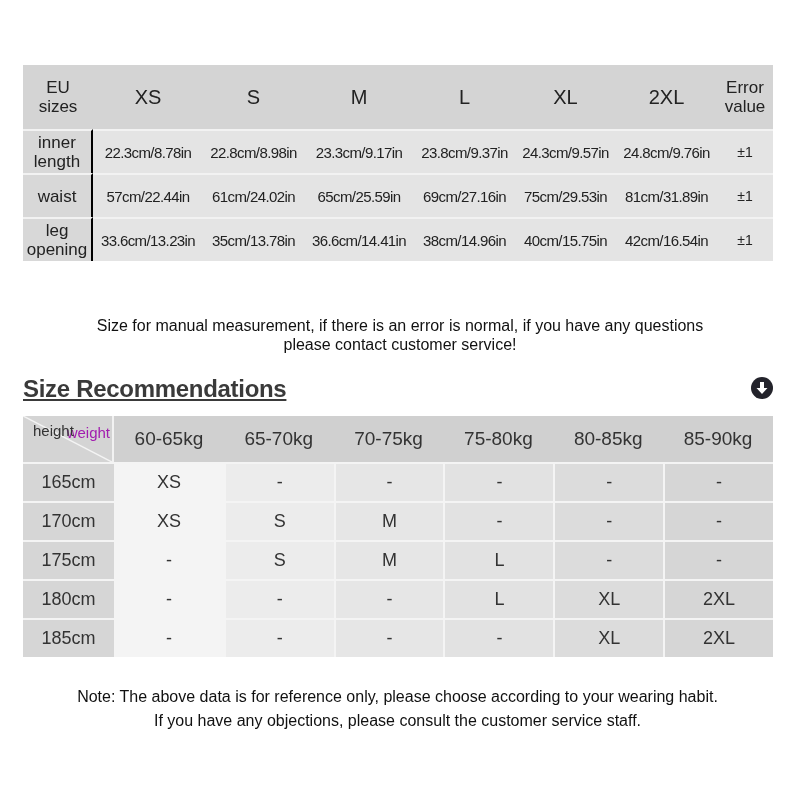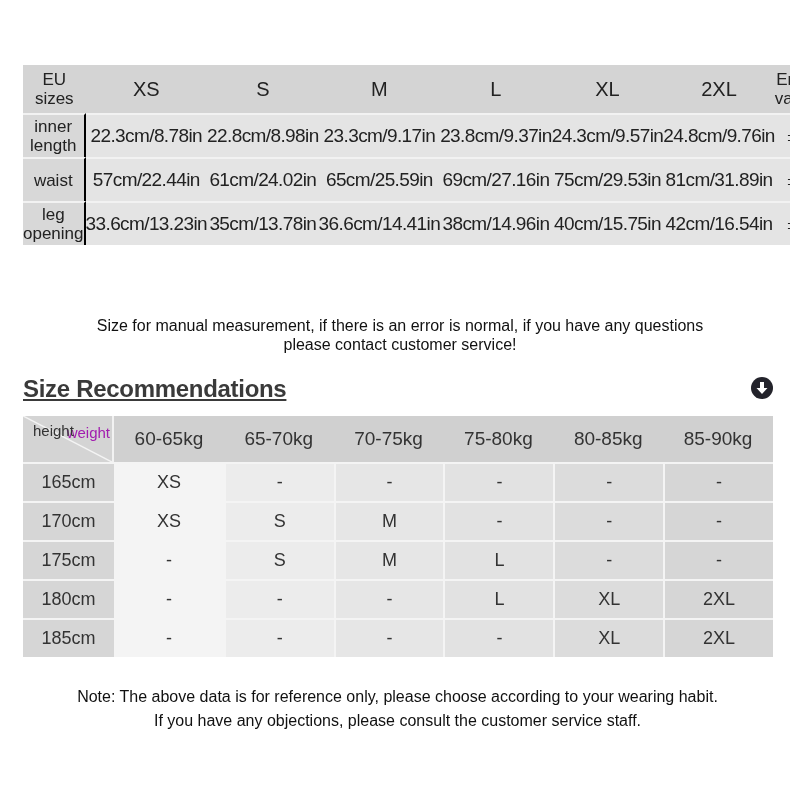--- a/index.html
+++ b/index.html
@@ -2,24 +2,24 @@
 <html><head>
 <meta charset="utf-8">
 <style>
   html, body { margin:0; padding:0; background:#ffffff; }
   body { width:790px; height:802px; position:relative; overflow:hidden;
          font-family:"Liberation Sans", sans-serif; color:#222; }
 
   
   .size-table { position:absolute; left:23px; top:65px; width:750px; border-collapse:separate; border-spacing:0; }
   .size-table td, .size-table th { padding:0; text-align:center; vertical-align:middle; font-weight:normal; }
-  .size-table thead th { background:#d4d4d4; height:48px; font-size:20px; color:#222; }
+  .size-table thead th { background:#d4d4d4; height:64px; font-size:20px; color:#222; }
   .size-table thead th.corner { width:70px; font-size:17px; line-height:19px; }
   .size-table thead th.err { font-size:17px; line-height:19px; width:56px; }
-  .size-table tbody td { background:#e4e4e4; height:42px; font-size:19px; letter-spacing:-0.6px; border-top:2px solid #f2f2f2; white-space:nowrap; }
+  .size-table tbody td { background:#e4e4e4; height:42px; font-size:15px; letter-spacing:-0.6px; border-top:2px solid #f2f2f2; white-space:nowrap; }
   .size-table tbody td.rowlabel { background:#d8d8d8; font-size:17px; line-height:19px; letter-spacing:0; border-right:2px solid #000000; }
   .size-table tbody td.errcell { font-size:14px; letter-spacing:0; }
 
   .note1 { position:absolute; left:0; top:316px; width:800px; text-align:center; font-size:16px; line-height:19px; color:#111; }
 
   .rec-title { position:absolute; left:23px; top:375px; font-size:24px; font-weight:bold; color:#3a3a3a; letter-spacing:-0.3px;text-decoration:underline; }
   .rec-icon { position:absolute; left:751px; top:377px; width:22px; height:22px; border-radius:50%; background:#23232b; }
   .rec-icon svg { position:absolute; left:0; top:0; }
 
   

